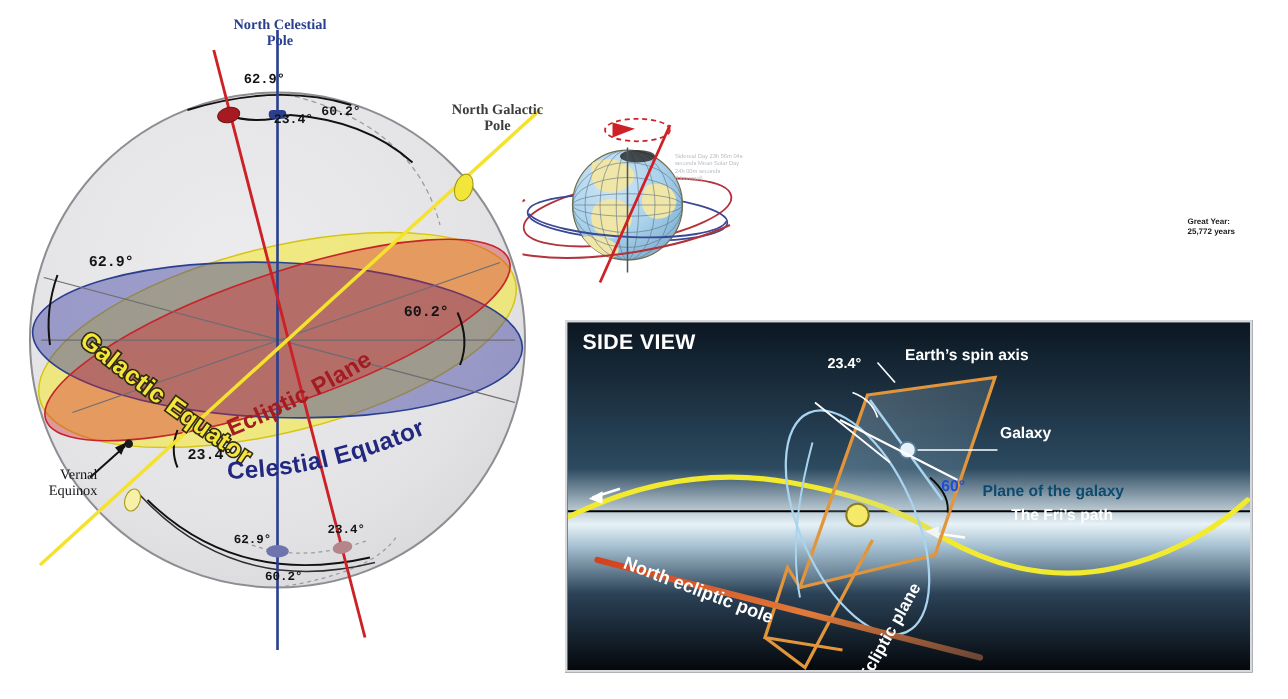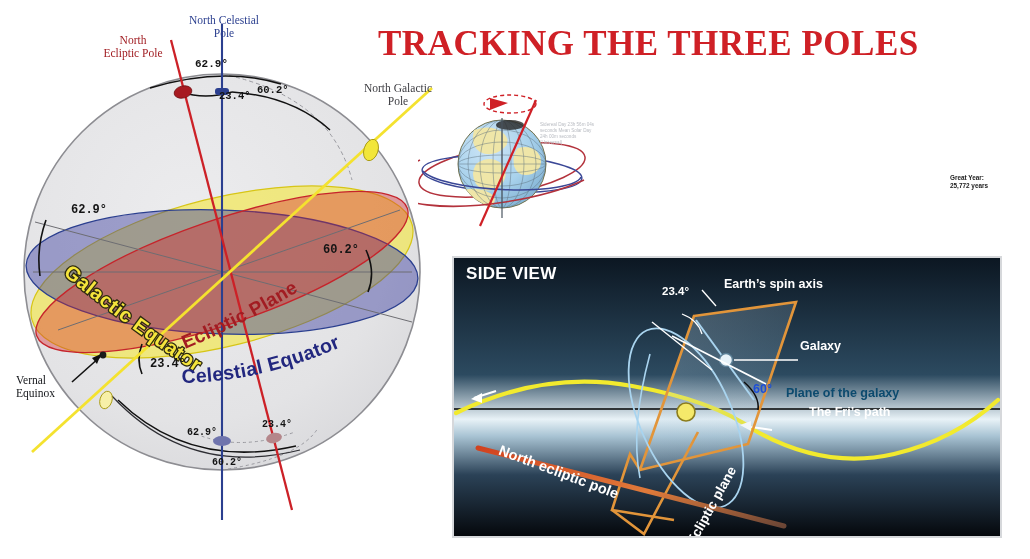--- a/index.html
+++ b/index.html
@@ -19,27 +19,27 @@
     position:absolute; left:622px; top:88px; width:360px;
     font-family:"Liberation Serif",serif;
     font-weight:bold; font-size:25px; line-height:1.16;
     color:#16181c;
   }
 
   
   .sphere-wrap{position:absolute; left:0px; top:0px; width:460px; height:559px;}
   .sphere-wrap svg{display:block;}
 
-  .lbl{position:absolute; font-family:"Liberation Serif",serif; font-weight:normal;
+  .lbl{position:absolute; font-family:"Liberation Serif",serif; font-weight:bold;
        line-height:1.12; text-align:center;}
   .lbl-nep{left:88px; top:34px; width:90px; font-size:11.5px; color:#a11d22;}
   .lbl-ncp{left:178px; top:14px; width:92px; font-size:11.5px; color:#2b3f8f;}
   .lbl-ngp{left:355px; top:82px; width:86px; font-size:11.5px; color:#3c3c41;}
   .lbl-ve{left:16px; top:374px; width:62px; font-size:11.5px; color:#14161a;
-          font-weight:normal; text-align:left;}
+          font-weight:normal; text-align:right;}
 
   .ang{position:absolute; font-family:Liberation Mono, monospace;
        font-weight:bold; color:#141414; white-space:nowrap;}
   .ang-t1{left:195px; top:58px; font-size:11px;}
   .ang-t2{left:219px; top:90px; font-size:10.5px;}
   .ang-t3{left:257px; top:84px; font-size:10.5px;}
   .ang-l{left:71px;  top:203px; font-size:12px;}
   .ang-r{left:323px; top:243px; font-size:12px;}
   .ang-c{left:150px; top:357px; font-size:12px;}
   .ang-b1{left:187px; top:427px; font-size:10px;}
@@ -76,21 +76,20 @@
   .sv-gal{left:786px; top:386px; font-size:12.5px; color:#0c4a6e;}
   .sv-sun{left:809px; top:405px; font-size:12.5px;}
   .sv-234{left:662px; top:285px; font-size:11.5px;}
   .sv-60{left:753px; top:382px; font-size:12.5px; color:#1d4ed8;}
 </style>
 </head>
 <body>
 
 <div class="root">
 
-  <div class="title">TRACKING THE THREE POLES</div>
 
 
   <div class="sphere-wrap">
     <svg width="460" height="559" viewBox="0 0 460 559" xmlns="http://www.w3.org/2000/svg">
       <defs>
 
         <path id="pGal" d="M 60 272 Q 130 330 205 378" fill="none"></path>
         <path id="pEcl" d="M 178 352 Q 262 318 350 258" fill="none"></path>
         <path id="pCel" d="M 178 383 Q 268 383 360 338" fill="none"></path>
         <radialGradient id="sphShade" cx="42%" cy="36%" r="74%">
@@ -154,24 +153,20 @@
         <textPath href="#pGal" startOffset="2%">Galactic Equator</textPath>
       </text>
       <text font-family="Liberation Sans, sans-serif" font-size="19" font-weight="bold" fill="#a21c22" letter-spacing="0.3">
         <textPath href="#pEcl" startOffset="4%">Ecliptic Plane</textPath>
       </text>
       <text font-family="Liberation Sans, sans-serif" font-size="19.5" font-weight="bold" fill="#22277f" letter-spacing="0.3">
         <textPath href="#pCel" startOffset="2%">Celestial Equator</textPath>
       </text>
     </svg>
 
-    <div class="lbl lbl-nep">
-      <span>North</span><br>
-      <span>Ecliptic Pole</span>
-    </div>
     <div class="lbl lbl-ncp">
       <span>North Celestial</span><br>
       <span>Pole</span>
     </div>
     <div class="lbl lbl-ngp">
       <span>North Galactic</span><br>
       <span>Pole</span>
     </div>
     <div class="lbl lbl-ve">
       <span>Vernal</span><br>

